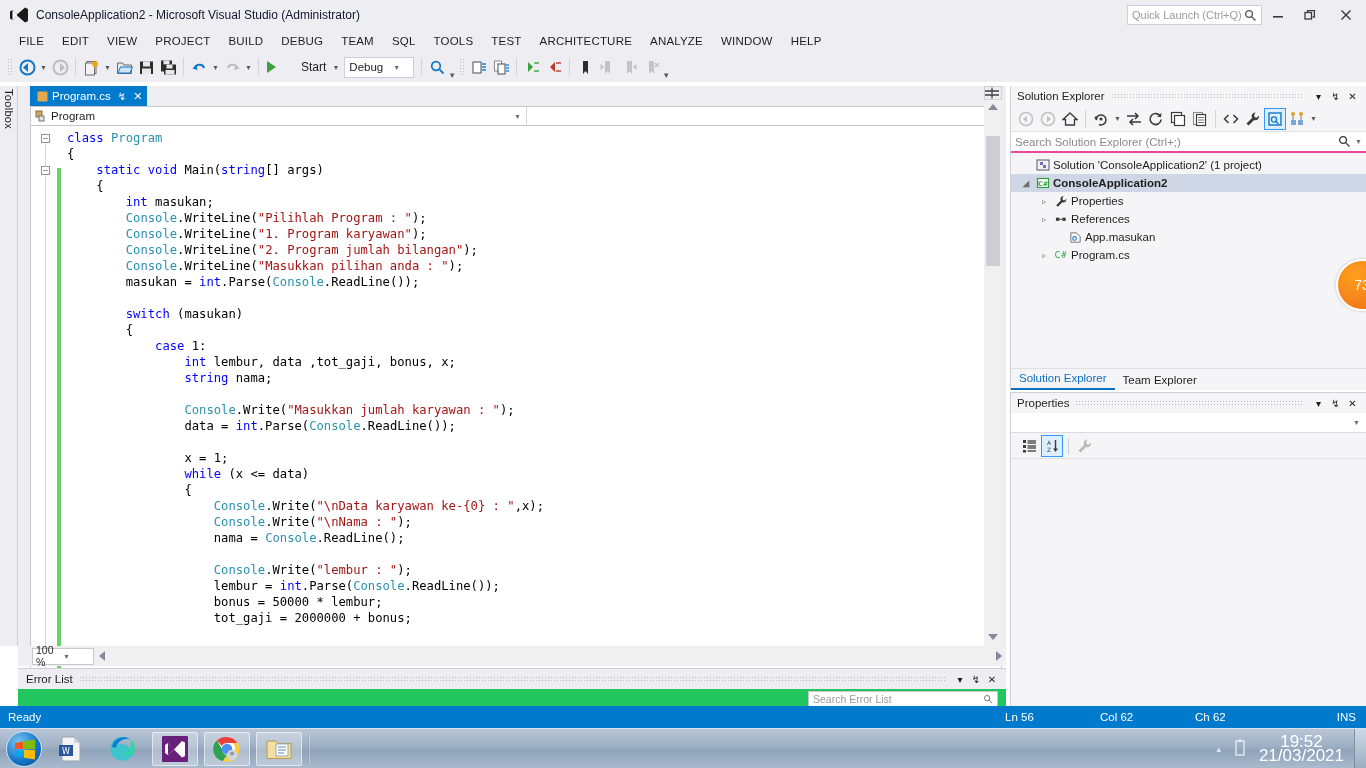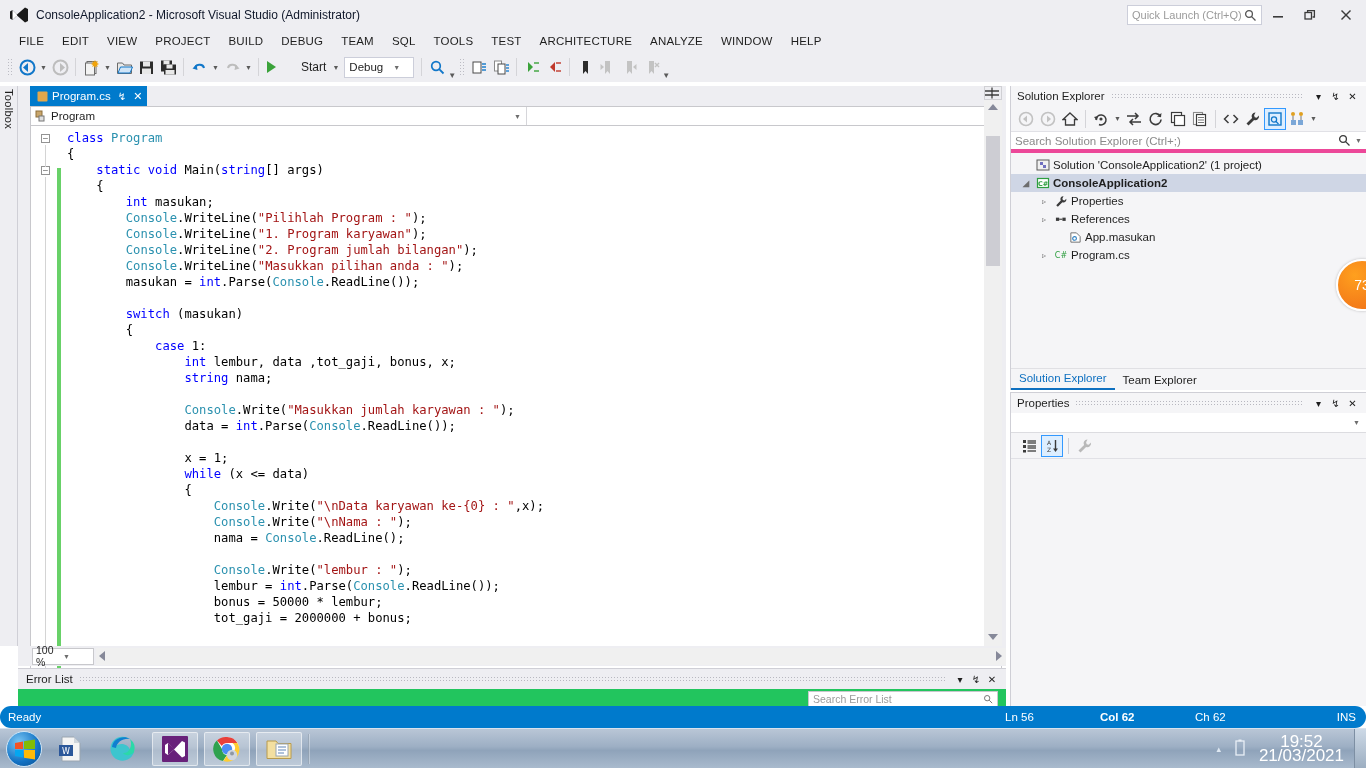--- a/index.html
+++ b/index.html
@@ -206,21 +206,21 @@
   .pane-dots { flex: 1; height: 6px; margin: 0 6px;
     background-image: radial-gradient(#b8b8c0 1px, transparent 1px);
     background-size: 3px 3px; }
   .pane-ico { width: 17px; text-align: center; color: #1e1e1e; font-size: 10px; }
   .se-toolbar { height: 26px; display: flex; align-items: center; padding-left: 4px;
     border-bottom: 1px solid #e1e1e6; }
   .se-tb { width: 22px; height: 22px; display: flex; align-items: center;
     justify-content: center; flex: none; }
   .se-tb.active { border: 1px solid #3399ff; background: #ddeeff; }
   .se-search {
-    height: 21px; background: #fff; border-bottom: 4px solid #ec4899;
+    height: 21px; background: #fff; border-bottom: 2px solid #ec4899;
     display: flex; align-items: center; padding: 0 4px;
   }
   .se-search span.ph { flex: 1; font-size: 11.5px; color: #8a8a8a; }
   .se-tree { padding-top: 3px; background: #f5f5f7; }
   .tr { display: flex; align-items: center; height: 18px; padding-left: 6px;
     font-size: 11.5px; color: #1e1e1e; white-space: nowrap; }
   .tr.sel { background: #cfd6e5; font-weight: bold; }
   .tw { width: 14px; text-align: center; color: #6d6d6d; font-size: 8px; flex: none; }
   .ticon { width: 20px; display: flex; align-items: center; justify-content: center; flex: none; }
   .se-tabs { position: absolute; left: 0; bottom: 0; width: 356px; height: 22px;
@@ -250,25 +250,25 @@
     background: radial-gradient(circle at 35% 30%, #ffa01e, #ef6c17);
     border: 2px solid #ffffff; color: #fff; font-size: 14px;
     display: flex; align-items: center; justify-content: center;
     box-shadow: 0 0 3px rgba(0,0,0,.25);
   }
 
   
   .statusbar {
     position: absolute; left: 0; top: 706px; width: 1366px; height: 22px;
     background: #007acc; color: #fff; font-size: 11.5px;
-    display: flex; align-items: center; border-radius: 11px;
+    display: flex; align-items: center;
   }
   .st-ready { margin-left: 8px; }
   .st-ln { position: absolute; left: 1005px; }
-  .st-col { position: absolute; left: 1100px; font-weight: bold; }
+  .st-col { position: absolute; left: 1100px; }
   .st-ch { position: absolute; left: 1195px; }
   .st-ins { position: absolute; right: 10px; }
 
   
   .taskbar {
     position: absolute; left: 0; top: 728px; width: 1366px; height: 40px;
     background: linear-gradient(to bottom, #b9c6d6 0%, #9dafc4 45%, #8fa3ba 55%, #a9bacd 100%);
     border-top: 1px solid #d8e2ee;
     display: flex; align-items: center;
   }

